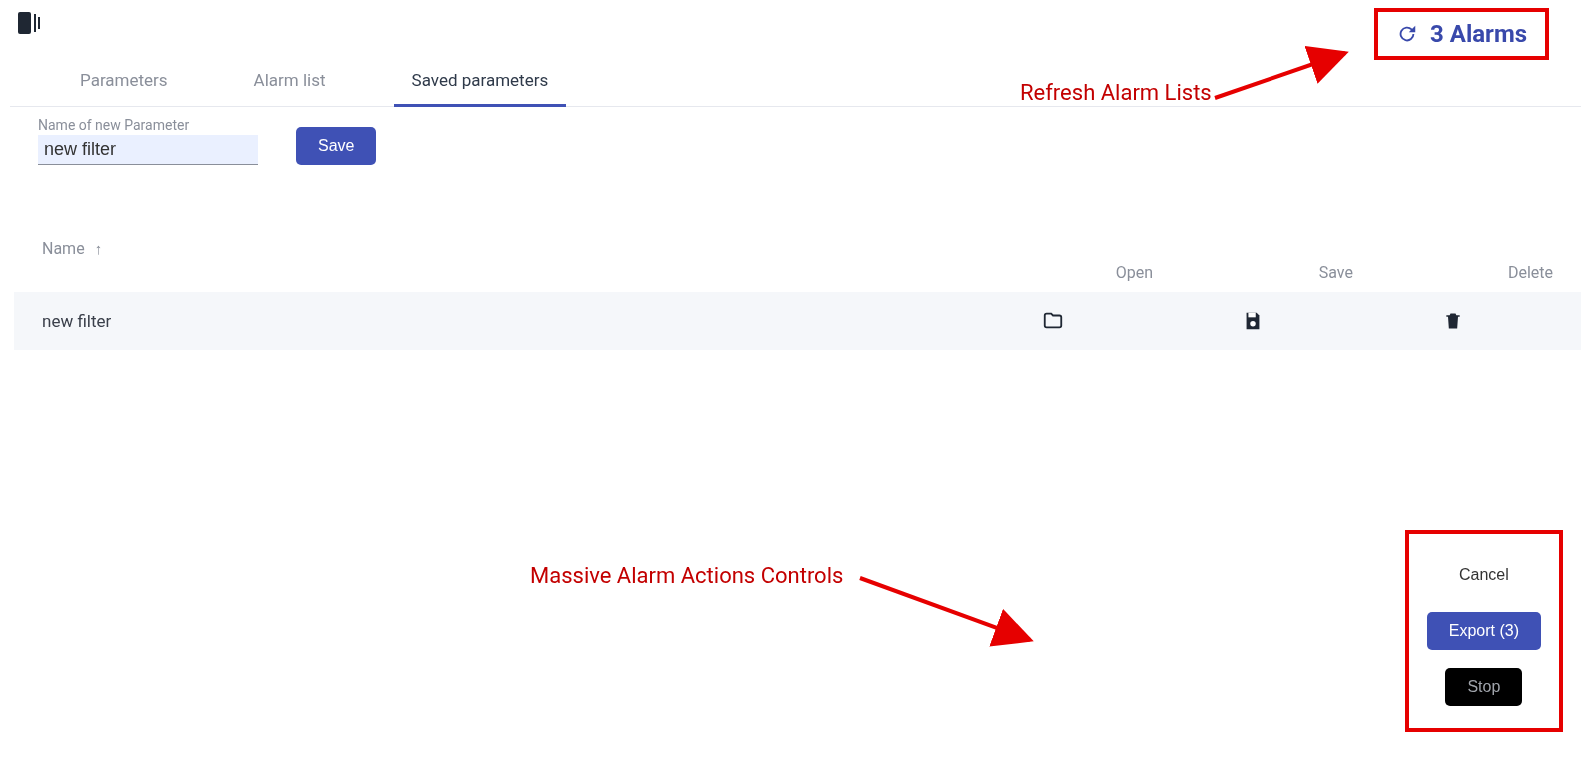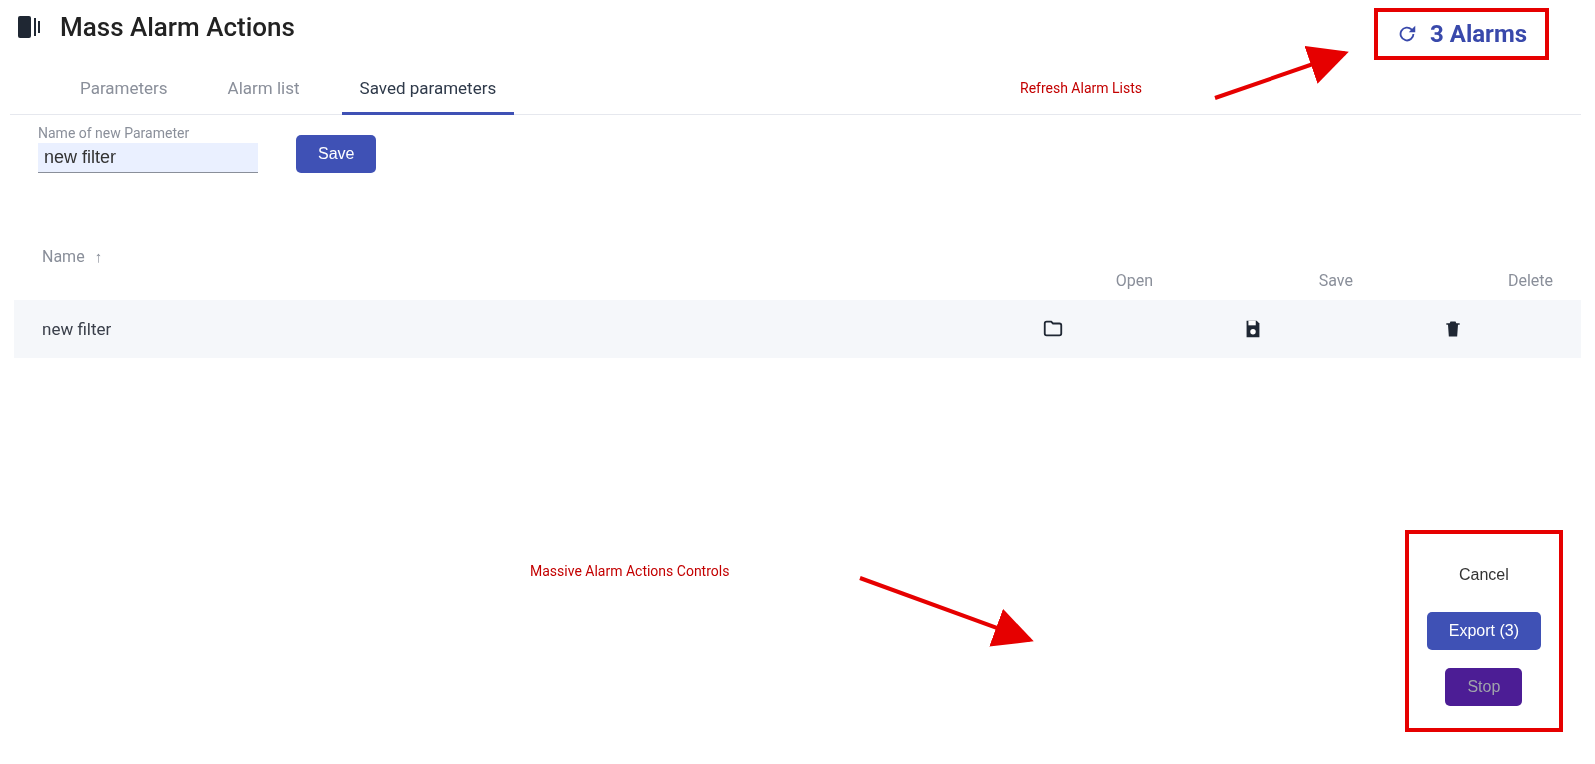--- a/index.html
+++ b/index.html
@@ -45,21 +45,21 @@
   .refresh-icon svg { display:block; }
   .alarms-text {
     font-size: 24px;
     color: #3949ab;
     font-weight: 700;
   }
 
   
   .tabs {
     display: flex;
-    gap: 40px;
+    gap: 66px;
     padding: 28px 0 0 60px;
     border-bottom: 1px solid #e6e8ee;
     margin: 0 14px 0 10px;
   }
   .tab {
     padding: 8px 10px 16px 10px;
     font-size: 17px;
     color: #8a8f9a;
     cursor: pointer;
     position: relative;
@@ -107,21 +107,21 @@
     border-radius: 5px;
     padding: 10px 22px;
     font-size: 16px;
     cursor: pointer;
   }
   .btn-primary {
     background: #3f51b5;
     color: #fff;
   }
   .btn-disabled {
-    background: #4c1d95;
+    background: #000000;
     color: #a0a4ab;
     cursor: default;
   }
   .btn-ghost {
     background: transparent;
     color: #333;
   }
 
   
   .table-wrap {
@@ -160,21 +160,21 @@
     display: flex;
     align-items: center;
     gap: 18px;
     flex-direction: column;
   }
 
   
   .annotation {
     position: absolute;
     color: #c30000;
-    font-size: 14px;
+    font-size: 22px;
   }
   .anno-refresh { top: 80px; left: 1020px; }
   .anno-controls { top: 563px; left: 530px; }
 
   
   .arrow {
     position: absolute;
     pointer-events: none;
   }
   .arrow svg { display:block; overflow: visible; }
@@ -183,21 +183,20 @@
 <body>
 
 <div class="header">
   <span class="app-icon">
     <svg width="24" height="22" viewBox="0 0 24 22">
       <rect x="0" y="0" width="13" height="22" rx="2" fill="#1f2733"></rect>
       <rect x="16" y="2" width="2" height="18" fill="#1f2733"></rect>
       <rect x="20" y="5" width="2" height="12" fill="#1f2733"></rect>
     </svg>
   </span>
-  <h1 class="page-title">Mass Alarm Actions</h1>
 </div>
 
 <div class="alarms-box">
   <span class="refresh-icon">
     <svg width="22" height="22" viewBox="0 0 24 24">
       <path d="M17.65 6.35A8 8 0 1 0 20 12h-2a6 6 0 1 1-1.76-4.24L14 10h7V3l-3.35 3.35z" fill="#3949ab"></path>
     </svg>
   </span>
   <span class="alarms-text">3 Alarms</span>
 </div>

